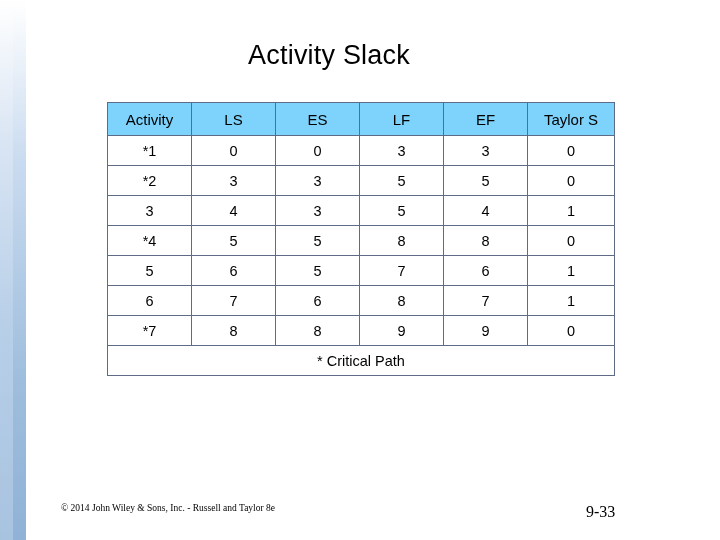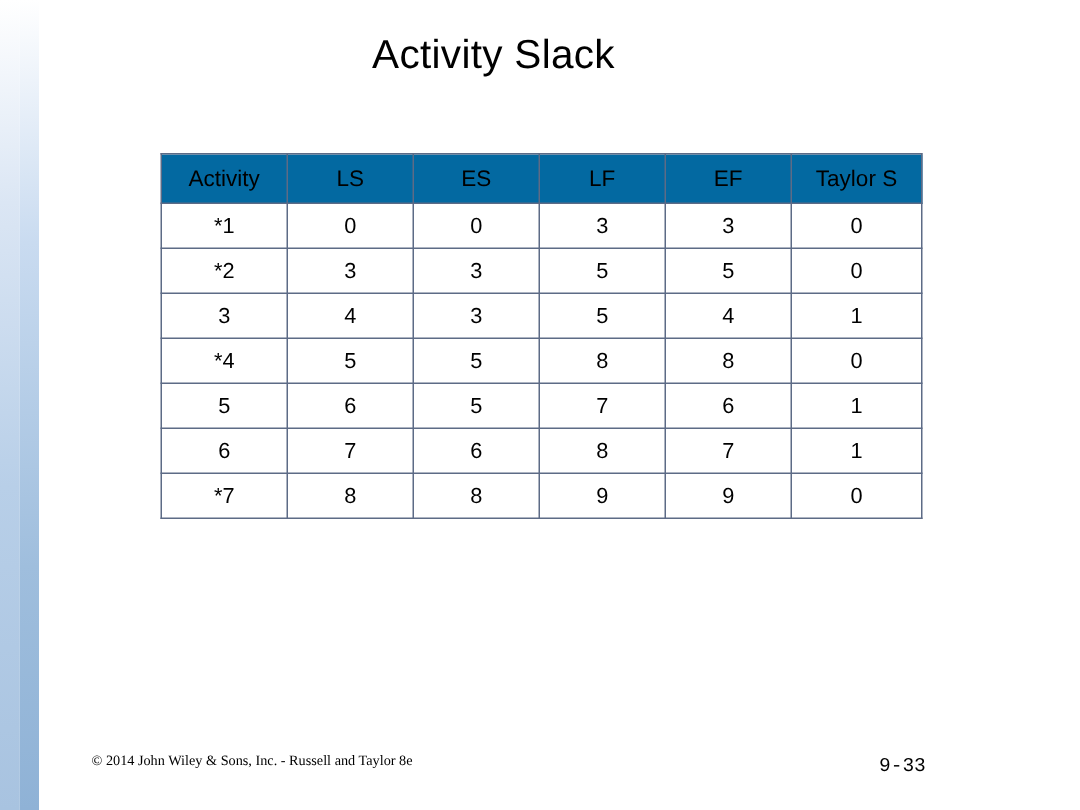--- a/index.html
+++ b/index.html
@@ -35,21 +35,21 @@
     left: 13px;
     top: 0;
     width: 13px;
     height: 540px;
     background: linear-gradient(to bottom, #ffffff 0%, #c9dbf0 30%, #9fbedd 70%, #8fb2d6 100%);
   }
 
   #slide-title {
     position: absolute;
     left: 0;
-    top: 21px;
+    top: 40px;
     width: 658px;
     text-align: center;
     font-size: 27px;
     color: #000000;
     font-family: "Liberation Sans", sans-serif;
     letter-spacing: 0.2px;
   }
 
   #table-wrap {
     position: absolute;
@@ -67,21 +67,21 @@
     border: 1px solid #5d6b86;
     font-size: 14.5px;
     color: #000000;
     text-align: center;
     height: 29px;
     padding: 0;
     font-weight: normal;
     font-family: "Liberation Sans", sans-serif;
   }
   table.slack-table thead th {
-    background: #0369a1;
+    background: #7dd3fc;
     height: 32px;
     font-size: 15px;
   }
   table.slack-table tbody td {
     background: #ffffff;
   }
   col.c-activity { width: 84px; }
   col.c-ls { width: 84px; }
   col.c-es { width: 84px; }
   col.c-lf { width: 84px; }
@@ -100,22 +100,22 @@
     left: 61px;
     top: 503px;
     font-family: "Liberation Serif", serif;
     font-size: 9.5px;
     color: #000000;
   }
   #page-number {
     position: absolute;
     left: 586px;
     top: 503px;
-    font-family: Liberation Mono, monospace;
-    font-size: 13px;
+    font-family: Liberation Serif, serif;
+    font-size: 16px;
     color: #000000;
   }
 </style>
 </head>
 <body>
 
 <div id="left-bar">
   <div class="stripe-a"></div>
   <div class="stripe-b"></div>
 </div>
@@ -192,18 +192,21 @@
         <td>1</td>
       </tr>
       <tr>
         <td>*7</td>
         <td>8</td>
         <td>8</td>
         <td>9</td>
         <td>9</td>
         <td>0</td>
       </tr>
+      <tr>
+        <td class="footnote-cell" colspan="6">*  Critical Path</td>
+      </tr>
     </tbody>
   </table>
 </div>
 
 <div id="copyright">© 2014 John Wiley &amp; Sons, Inc. - Russell and Taylor 8e</div>
 <div id="page-number">9-33</div>
 
 </body></html>

